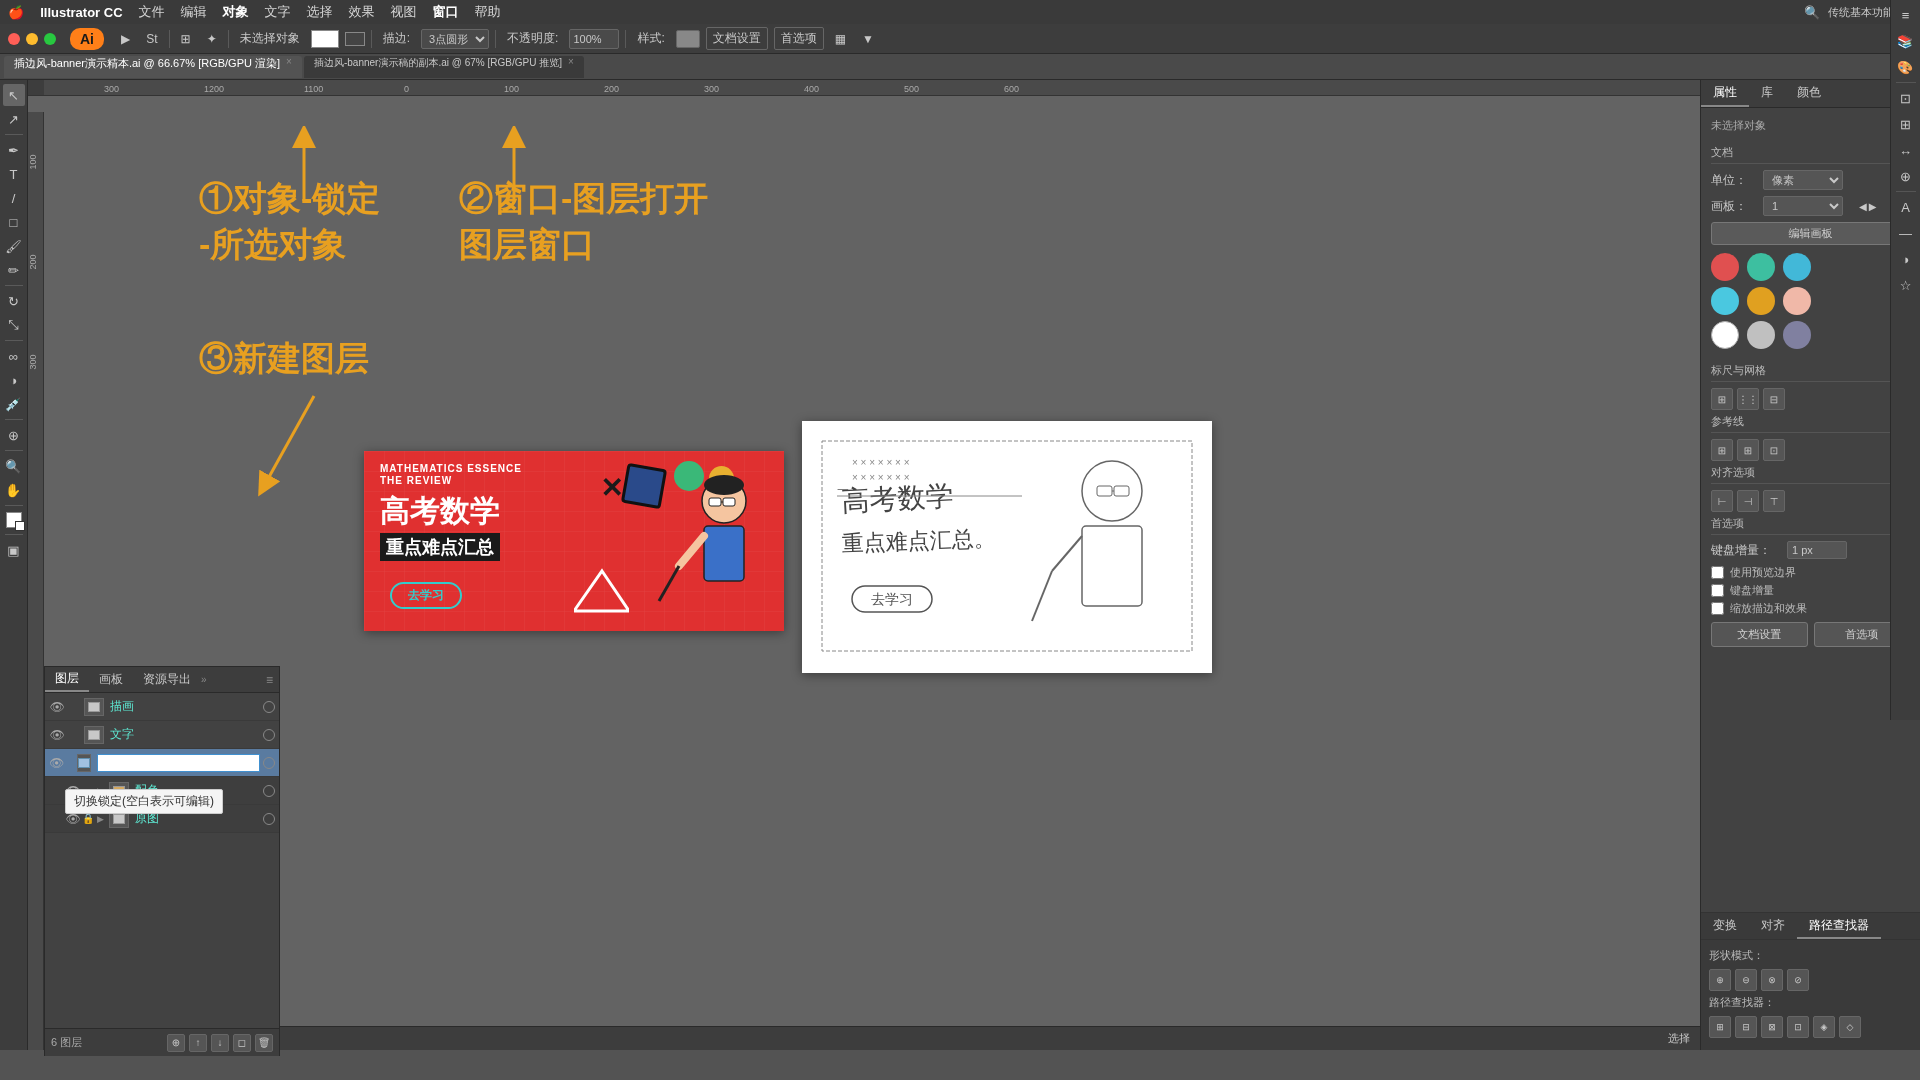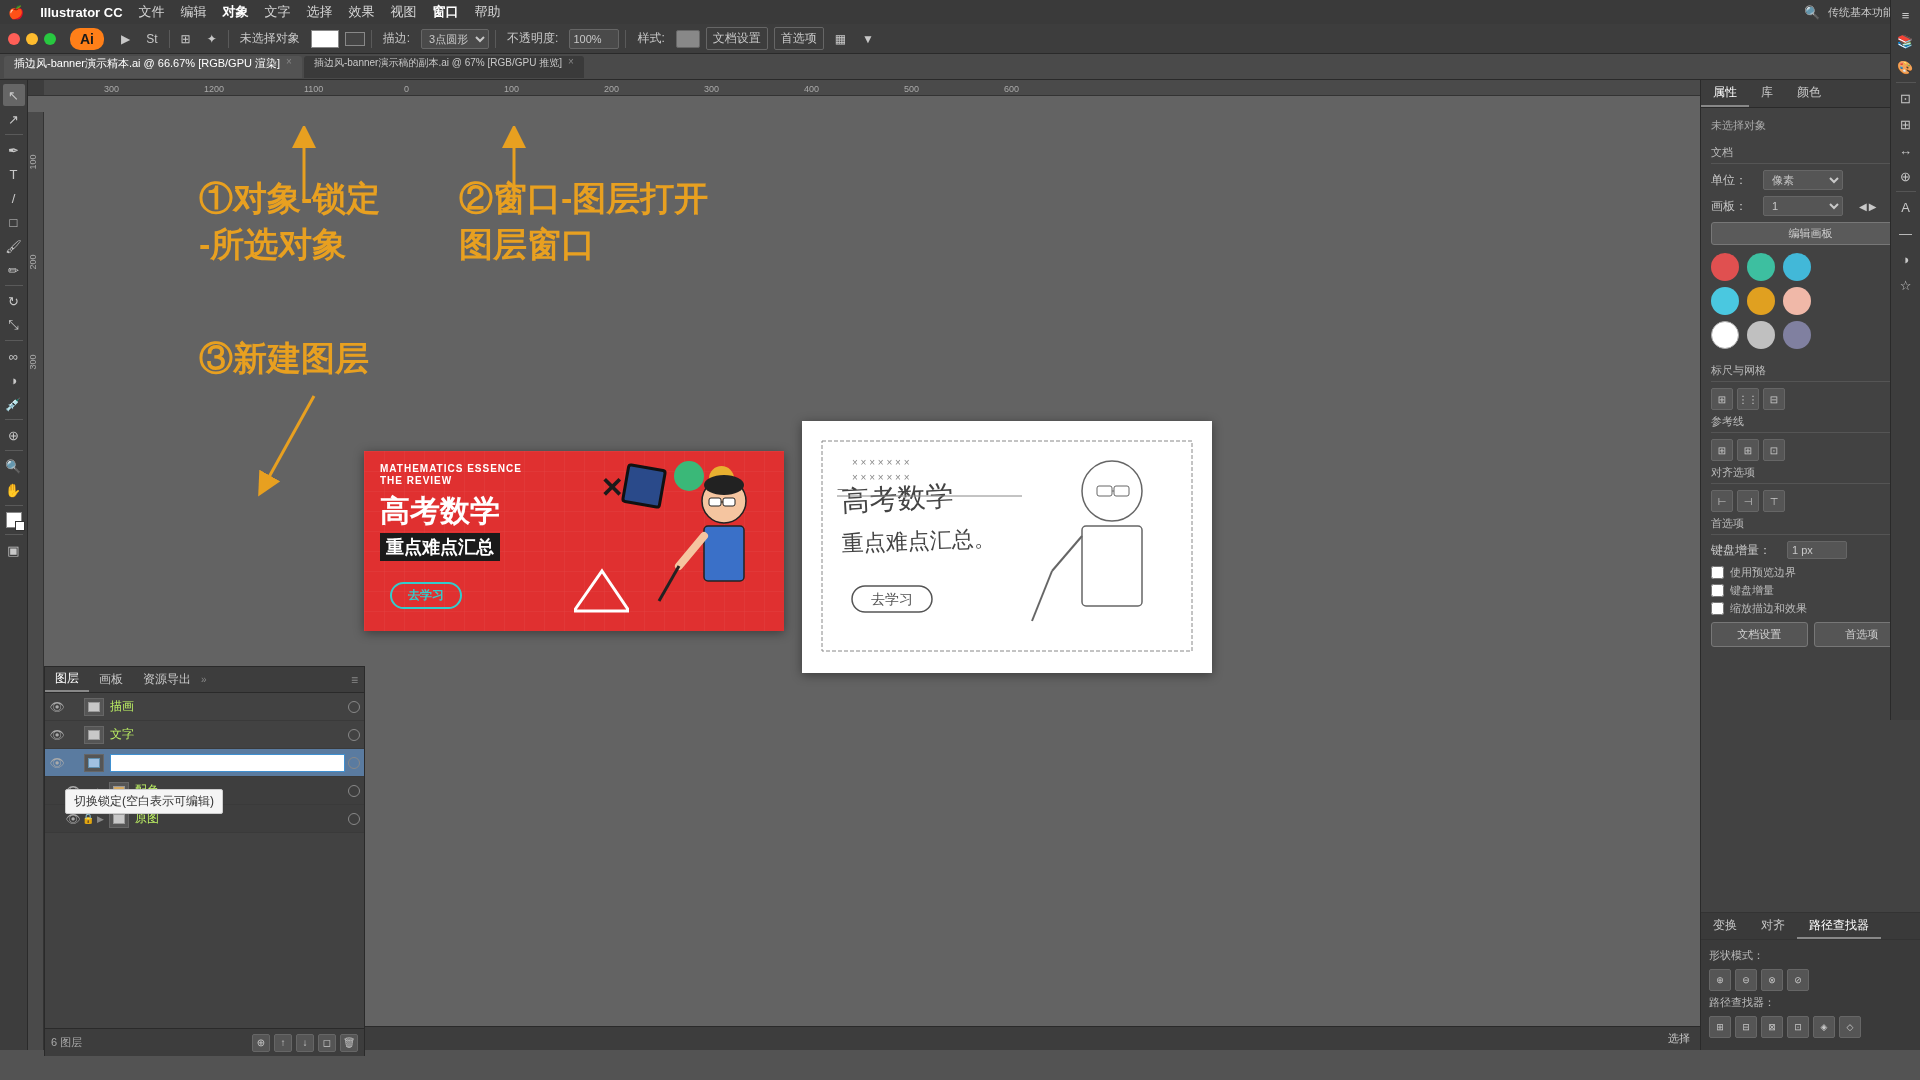--- a/index.html
+++ b/index.html
@@ -262,21 +262,21 @@
       font-size: 10px;
       color: #c8c8c8;
       cursor: pointer;
     }
 
     
     #layers-panel {
       position: absolute;
       left: 44px;
       bottom: 0;
-      width: 321px;
+      width: 236px;
       background: #424242;
       border: 1px solid #2a2a2a;
       border-bottom: none;
       display: flex;
       flex-direction: column;
     }
     #layers-panel-tabs {
       display: flex;
       background: #3d3d3d;
       height: 26px;
@@ -316,21 +316,21 @@
       align-items: center;
       padding: 0 4px;
       border-bottom: 1px solid #3a3a3a;
       cursor: pointer;
       position: relative;
     }
     .layer-row.active { background: #5a7ba0; }
     .layer-eye { width: 16px; font-size: 12px; color: #aaa; cursor: pointer; text-align: center; }
     .layer-lock { width: 16px; font-size: 10px; color: #aaa; cursor: pointer; text-align: center; }
     .layer-thumb { width: 20px; height: 18px; border: 1px solid #666; background: #555; margin: 0 3px; display: flex; align-items: center; justify-content: center; }
-    .layer-name { flex: 1; font-size: 12px; color: #bef264; padding-left: 3px; overflow: hidden; white-space: nowrap; }
+    .layer-name { flex: 1; font-size: 12px; color: #5eead4; padding-left: 3px; overflow: hidden; white-space: nowrap; }
     .layer-circle { width: 12px; height: 12px; border-radius: 50%; border: 1px solid #888; margin-left: auto; flex-shrink: 0; }
     .layer-indent { padding-left: 20px; }
     .layer-sub { background: #3e3e3e; }
     #layers-footer {
       height: 28px;
       background: #3d3d3d;
       border-top: 1px solid #2a2a2a;
       display: flex;
       align-items: center;
       padding: 0 6px;

